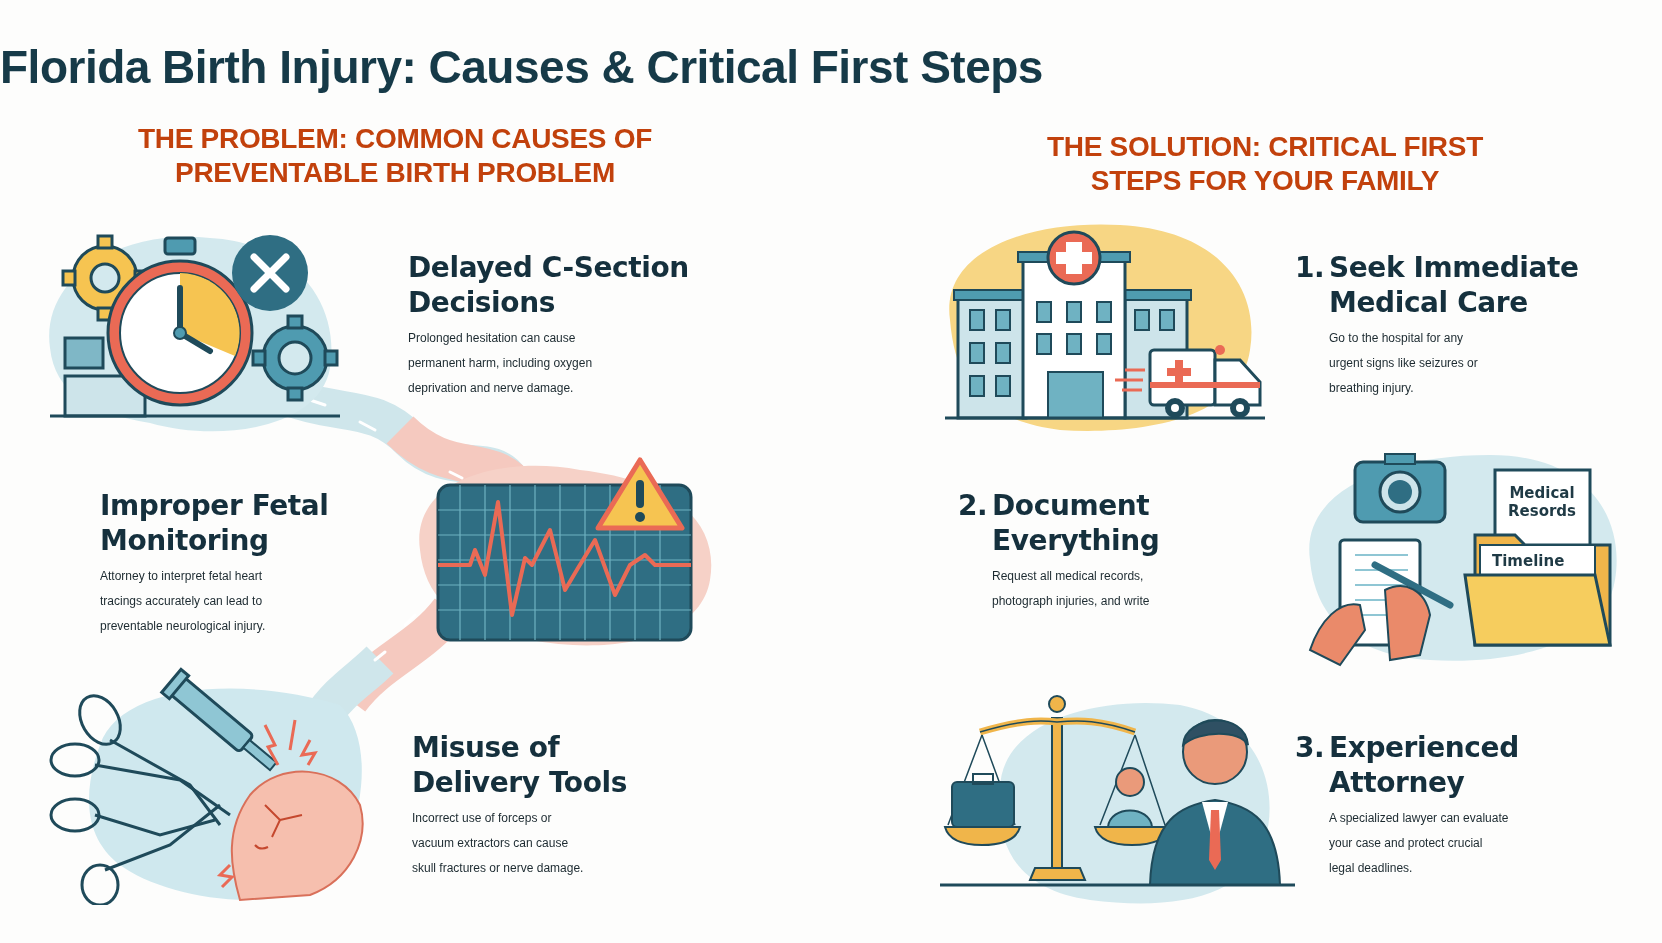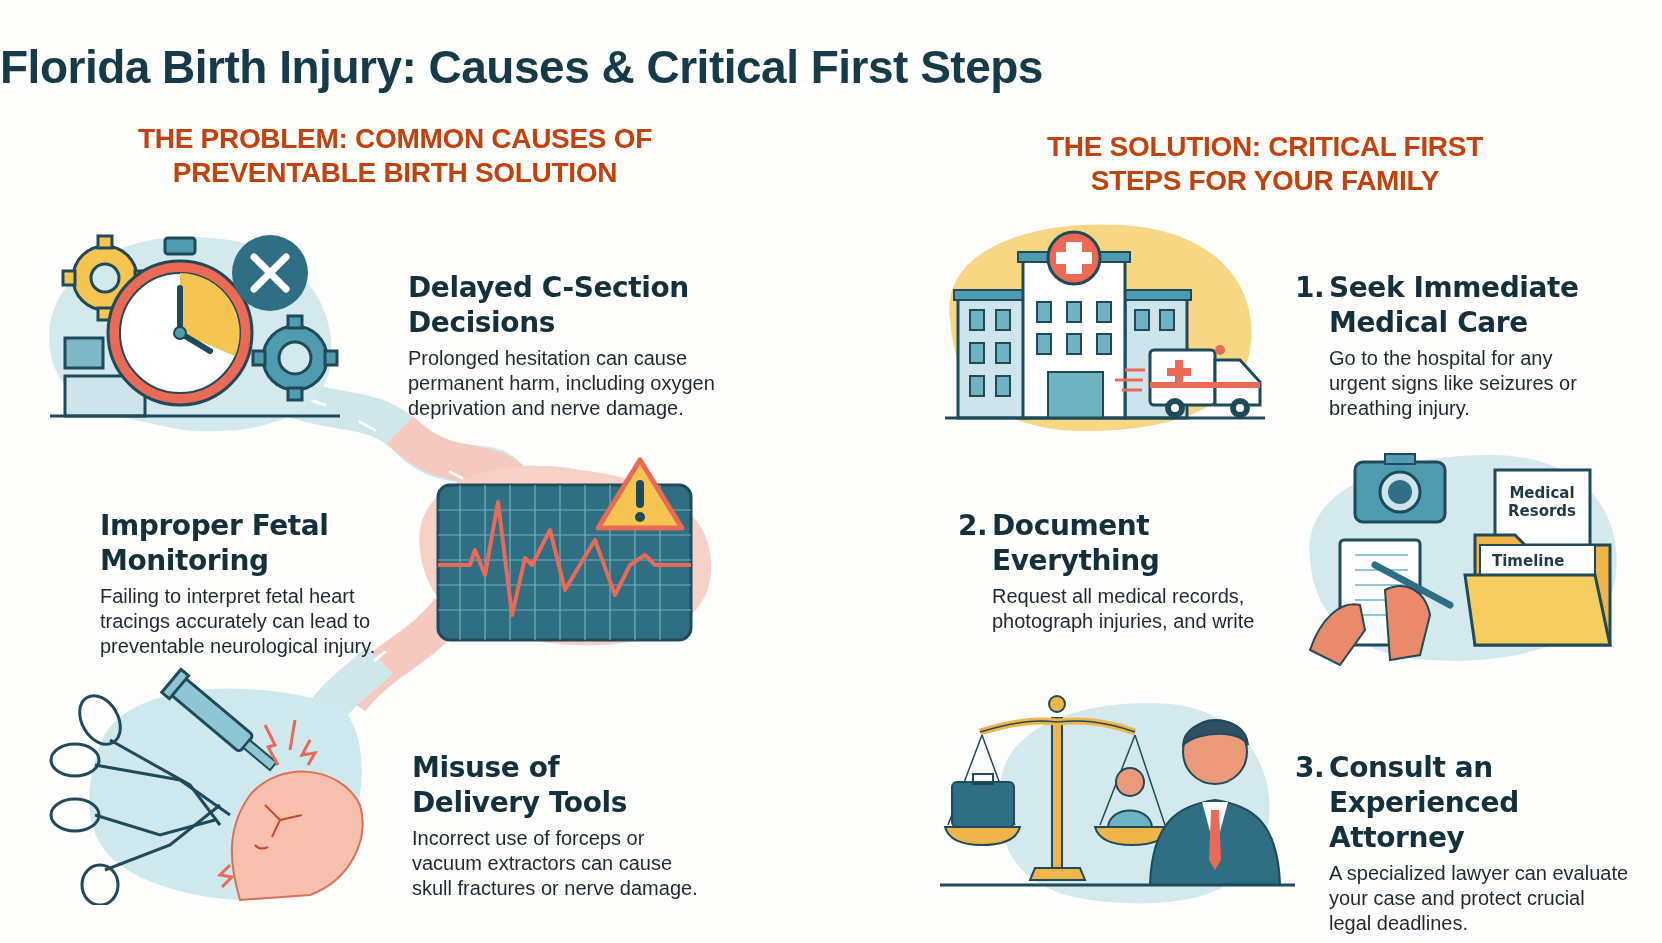--- a/index.html
+++ b/index.html
@@ -2,37 +2,37 @@
 <html><head>
 <meta charset="utf-8">
 <style>
   * { box-sizing: border-box; margin: 0; padding: 0; }
   html, body { width: 1662px; height: 943px; background: #fdfdfc; overflow: hidden; }
   body { position: relative; font-family: "DejaVu Sans", sans-serif; color: #13303d; }
   .title { position: absolute; left: 0; top: 40px; width: 1662px; text-align: left;
     font-family: "Liberation Sans", sans-serif; font-weight: bold; font-size: 46px; color: #163a48; letter-spacing: -0.5px; }
   .section-head { position: absolute; text-align: center; font-family: "Liberation Sans", sans-serif;
     font-weight: bold; font-size: 28px; line-height: 34px; color: #c2410c; letter-spacing: -0.3px; }
-  .item { position: absolute; margin-top: 20px; }
+  .item { position: absolute; }
   .item h3 { font-family: "DejaVu Sans", sans-serif; font-weight: bold; font-size: 28px; line-height: 35px; color: #15303d; letter-spacing: -0.4px; }
-  .item p { font-family: "Liberation Sans", sans-serif; font-size: 20px; line-height: 25px; color: #1c2a30; margin-top: 6px; }
+  .item p { font-family: "Liberation Sans", sans-serif; font-size: 12px; line-height: 25px; color: #1c2a30; margin-top: 6px; }
   .num-item h3 { position: relative; padding-left: 34px; }
   .num-item h3 .num { position: absolute; left: 0; top: 0; }
   .num-item p { padding-left: 34px; }
   .ill { position: absolute; }
   svg { display: block; }
 </style>
 </head>
 <body>
 
 <div class="title">Florida Birth Injury: Causes &amp; Critical First Steps</div>
 
 <div class="section-head" style="left:90px; top:122px; width:610px;">
   <div>THE PROBLEM: COMMON CAUSES OF</div>
-  <div>PREVENTABLE BIRTH SOLUTION</div>
+  <div>PREVENTABLE BIRTH PROBLEM</div>
 </div>
 <div class="section-head" style="left:990px; top:130px; width:550px;">
   <div>THE SOLUTION: CRITICAL FIRST</div>
   <div>STEPS FOR YOUR FAMILY</div>
 </div>
 
 <div class="ill" style="left:250px; top:360px; width:360px; height:360px;">
   <svg width="360" height="360" viewBox="0 0 360 360">
     <path d="M20 30 C 90 60, 120 40, 160 80 C 200 120, 240 90, 260 120" stroke="#cfe6eb" stroke-width="38" fill="none" stroke-linecap="round"></path>
     <path d="M150 70 C 200 120, 240 90, 270 130" stroke="#f5c9bf" stroke-width="38" fill="none"></path>
@@ -97,21 +97,21 @@
     <span style="display:block">deprivation and nerve damage.</span>
   </p>
 </div>
 
 <div class="item" style="left:100px; top:488px; width:330px;">
   <h3>
     <div>Improper Fetal</div>
     <div>Monitoring</div>
   </h3>
   <p>
-    <span style="display:block">Failing to interpret fetal heart</span>
+    <span style="display:block">Attorney to interpret fetal heart</span>
     <span style="display:block">tracings accurately can lead to</span>
     <span style="display:block">preventable neurological injury.</span>
   </p>
 </div>
 
 <div class="ill" style="left:410px; top:440px; width:320px; height:220px;">
   <svg width="320" height="220" viewBox="0 0 320 220">
     <path d="M10 110 C 0 40, 90 15, 170 30 C 260 40, 310 80, 300 140 C 290 200, 200 215, 120 200 C 50 190, 15 160, 10 110Z" fill="#f6d1c7"></path>
     <rect x="28" y="45" width="253" height="155" rx="12" fill="#2f6e83" stroke="#1f4a5a" stroke-width="3"></rect>
     <g stroke="#6fb2c2" stroke-width="1.2">
@@ -300,21 +300,20 @@
     <path d="M210 195 C 212 130, 240 115, 275 110 C 310 115, 338 130, 340 195Z" fill="#2f6e83" stroke="#1f4a5a" stroke-width="2"></path>
     <path d="M262 112 L275 160 L288 112Z" fill="#fff"></path>
     <path d="M271 120 L279 120 L281 170 L275 180 L269 170Z" fill="#ea6a55"></path>
     <line x1="0" y1="195" x2="355" y2="195" stroke="#1f4a5a" stroke-width="3"></line>
   </svg>
 </div>
 
 <div class="item num-item" style="left:1295px; top:730px; width:360px;">
   <h3>
     <span class="num">3.</span>
-    <div>Consult an</div>
     <div>Experienced Attorney</div>
   </h3>
   <p>
     <span style="display:block">A specialized lawyer can evaluate</span>
     <span style="display:block">your case and protect crucial</span>
     <span style="display:block">legal deadlines.</span>
   </p>
 </div>
 
 </body></html>

